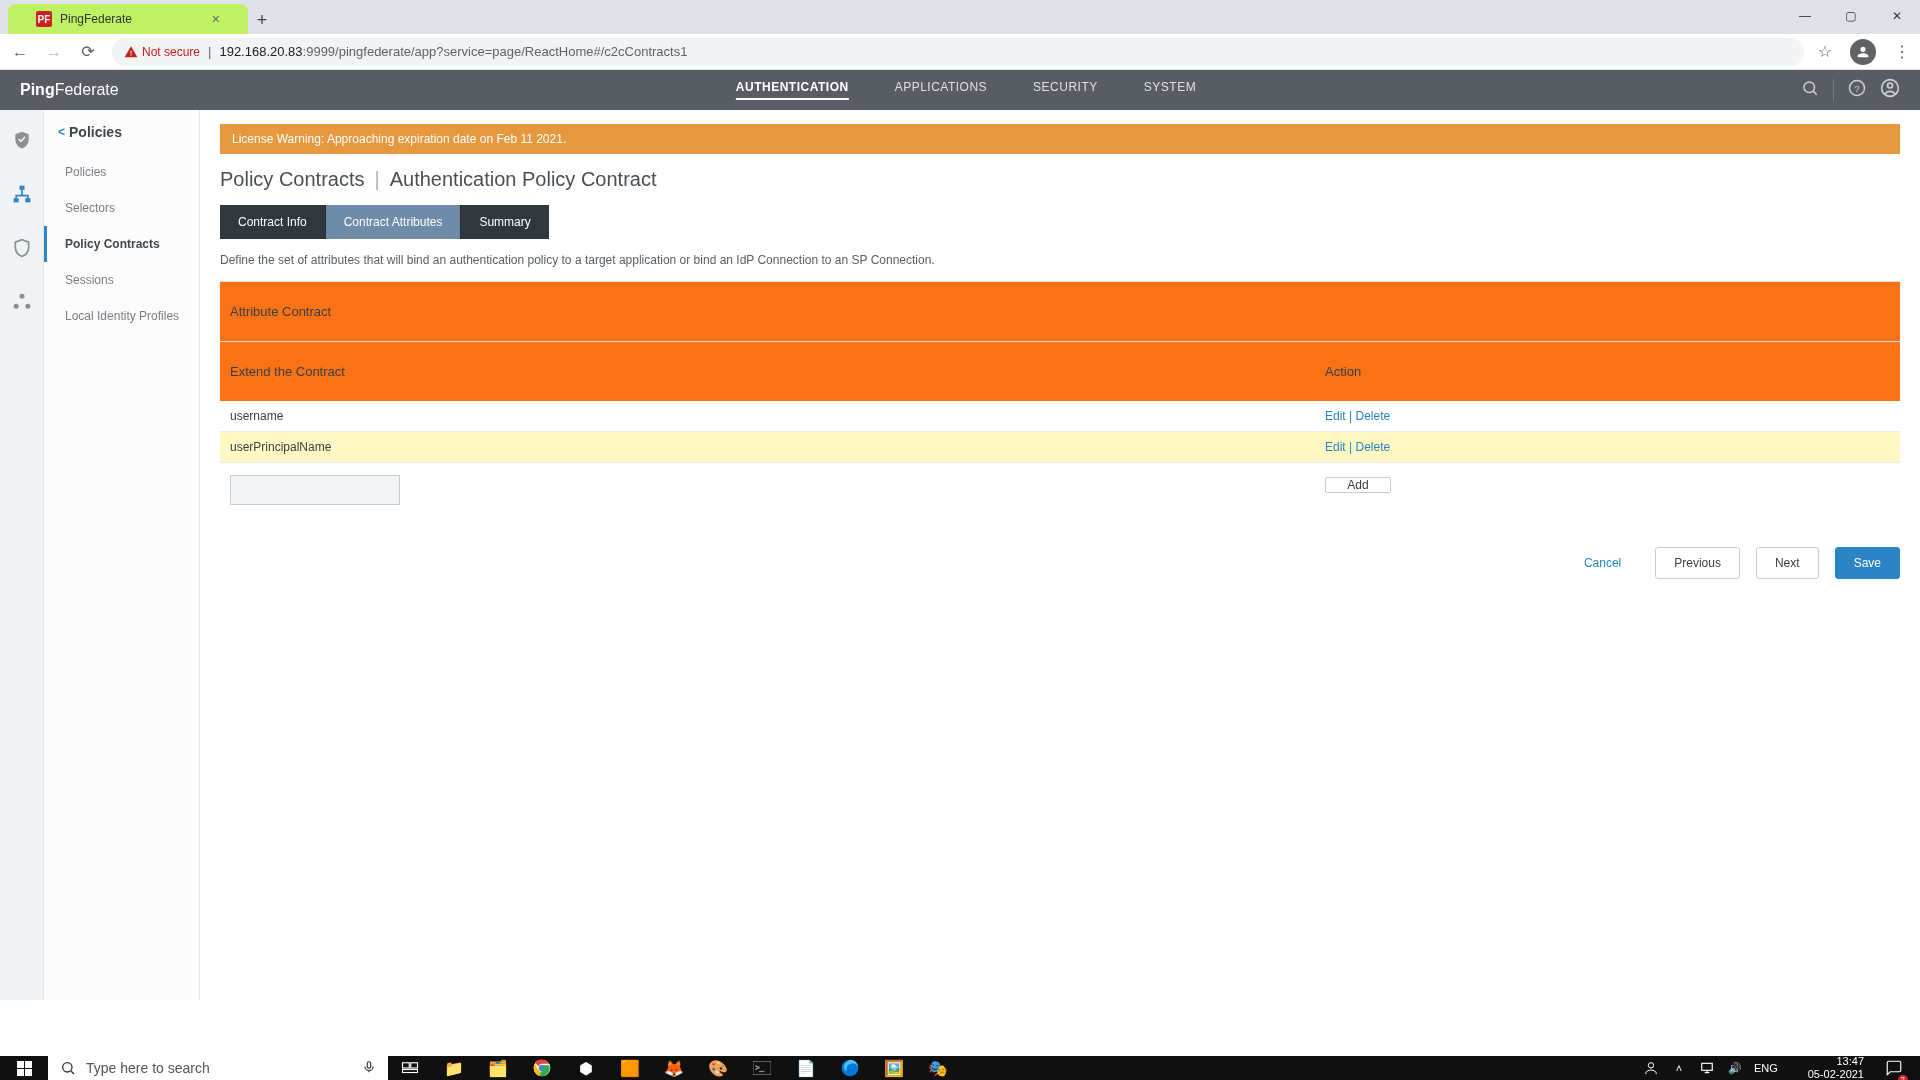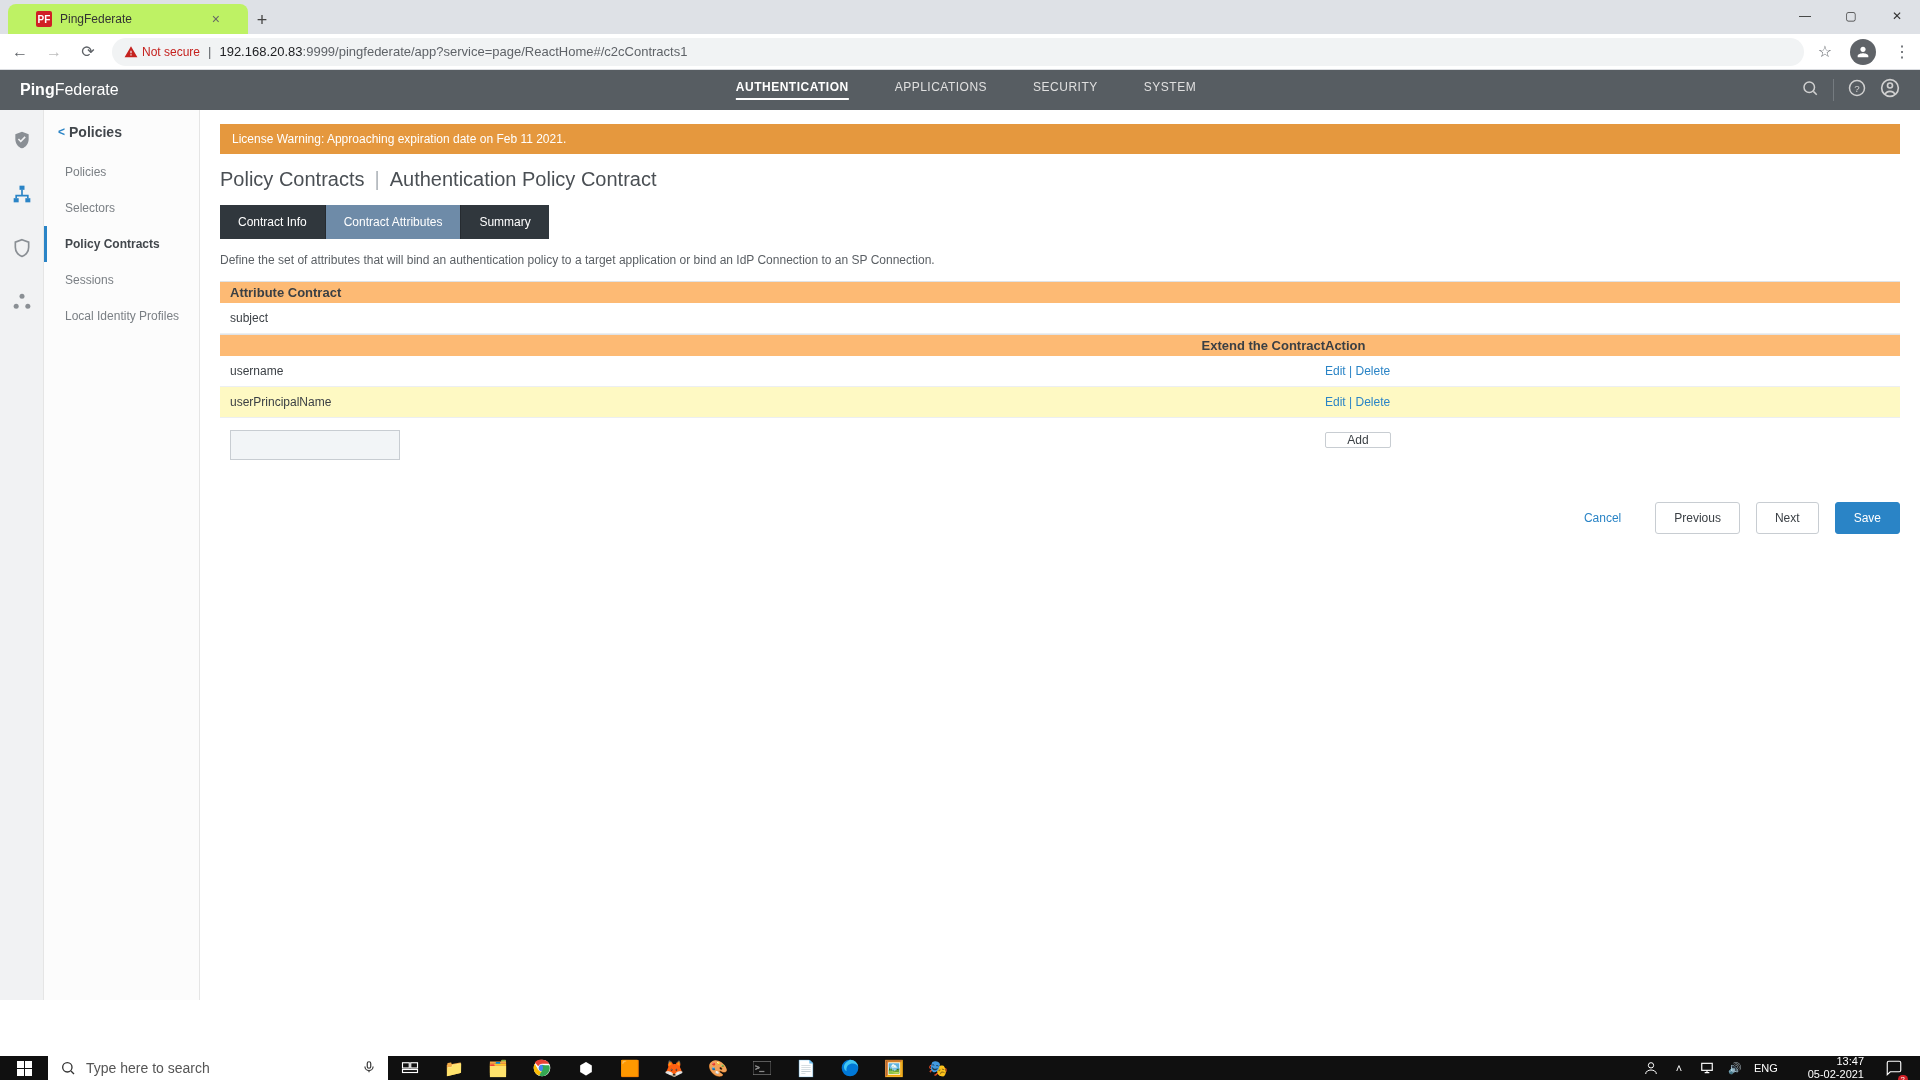--- a/index.html
+++ b/index.html
@@ -50,23 +50,23 @@
 .content { flex: 1; padding: 14px 20px; overflow: auto; }
 .banner { background: #e5983e; color: #fff; font-size: 12px; padding: 8px 12px; margin-bottom: 14px; }
 .breadcrumb-title { font-size: 20px; color: #4a4f54; margin-bottom: 14px; display: flex; align-items: center; gap: 10px; }
 .breadcrumb-title .sep { color: #b0b5ba; }
 .tabs { display: flex; margin-bottom: 14px; }
 .tab-btn { padding: 10px 18px; font-size: 12px; color: #fff; background: #30373d; cursor: pointer; }
 .tab-btn.active { background: #6e8ba8; }
 .tab-btn + .tab-btn { border-left: 1px solid #262b30; }
 .desc { font-size: 12px; color: #5a5f64; margin-bottom: 14px; }
 
-.section-head { background: #fdba74; padding: 3px 10px; font-size: 13px; font-weight: 700; color: #3a3f44; border-top: 1px solid #e0e3e6; }
+.section-head { background: #f97316; padding: 22px 10px; font-size: 13px; font-weight: 400; color: #3a3f44; border-top: 1px solid #e0e3e6; }
 .section-head.cols { display: flex; }
-.section-head .col1 { flex: 0 0 1095px; text-align: right; }
+.section-head .col1 { flex: 0 0 1095px; }
 .section-head .col2 { flex: 1; }
 .row { padding: 8px 10px; font-size: 12px; color: #3a3f44; border-bottom: 1px solid #eceff1; display: flex; align-items: center; }
 .row.alt { background: #fef9c3; }
 .row .col1 { flex: 0 0 1095px; }
 .row .col2 { flex: 1; }
 .link { color: #2a84c6; cursor: pointer; }
 .add-row { padding: 12px 10px; display: flex; }
 .attr-input { width: 170px; height: 30px; border: 1px solid #c8cdd2; background: #f2f5f7; padding: 0 8px; font-size: 12px; }
 .add-btn { width: 66px; height: 16px; border: 1px solid #c8cdd2; background: #fff; font-size: 12px; color: #3a3f44; cursor: pointer; border-radius: 2px; }
 
@@ -221,23 +221,20 @@
       <span>Authentication Policy Contract</span>
     </div>
     <div class="tabs">
       <div class="tab-btn">Contract Info</div>
       <div class="tab-btn active">Contract Attributes</div>
       <div class="tab-btn">Summary</div>
     </div>
     <div class="desc">Define the set of attributes that will bind an authentication policy to a target application or bind an IdP Connection to an SP Connection.</div>
 
     <div class="section-head">Attribute Contract</div>
-    <div class="row">
-      <span>subject</span>
-    </div>
 
     <div class="section-head cols">
       <div class="col1">Extend the Contract</div>
       <div class="col2">Action</div>
     </div>
     <div class="row">
       <div class="col1">username</div>
       <div class="col2">
         <span class="link">Edit</span>
         <span class="link"> | </span>

